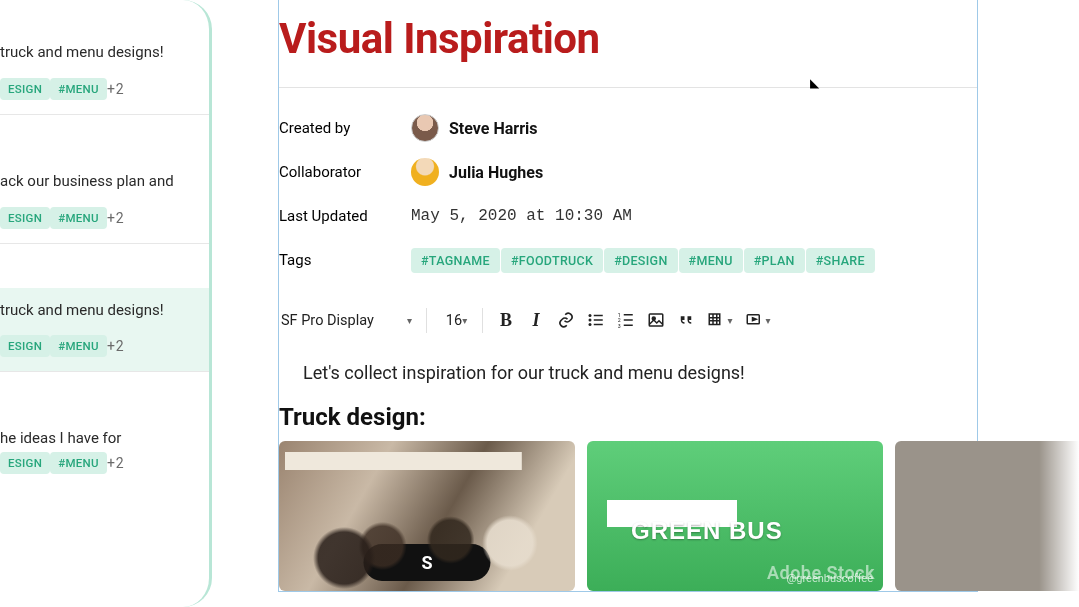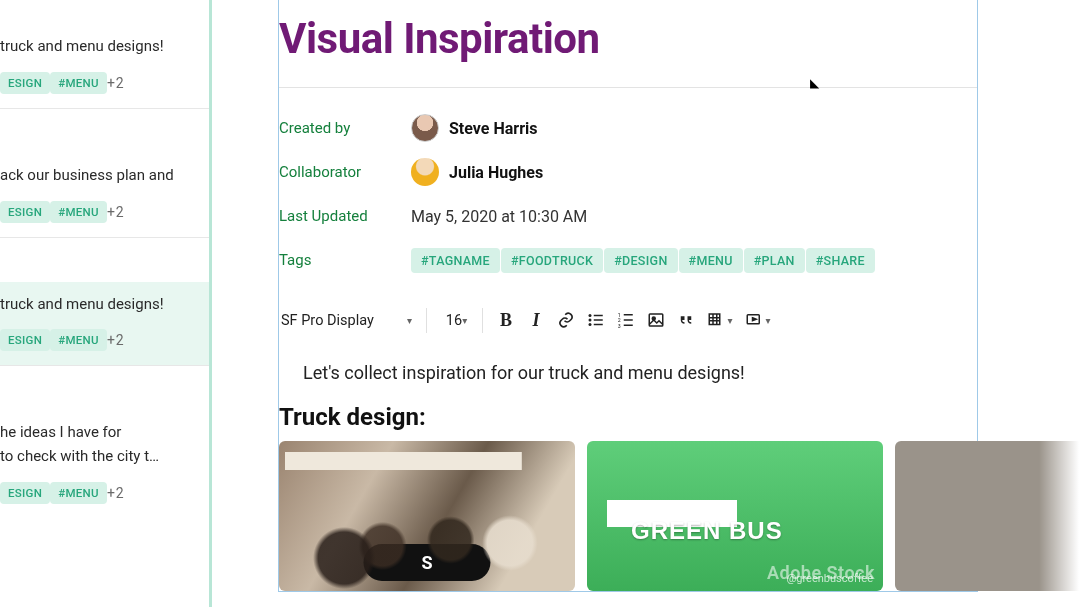--- a/index.html
+++ b/index.html
@@ -15,22 +15,23 @@
     display: flex;
     width: 1079px;
     height: 607px;
   }
   
   .sidebar {
     width: 212px;
     flex: 0 0 212px;
     border-right: 3px solid #b8e6d6;
     background: #fff;
-    padding-top: 24px;
+    padding-top: 30px;
     overflow: hidden;
+    border-radius: 29px;
   }
   .card {
     padding: 12px 10px 14px 0;
     border-bottom: 1px solid #e7e7e7;
   }
   .card.selected {
     background: #e8f7f1;
   }
   .card-text {
     color: #2a2a2a;
@@ -72,48 +73,48 @@
   .doc {
     border: 1px solid #9fc9e8;
     border-top: none;
     width: 700px;
     padding: 0;
   }
   .doc-title {
     font-size: 42px;
     font-weight: 700;
     letter-spacing: -0.5px;
-    color: #701a75;
+    color: #b91c1c;
     padding: 14px 0 24px 0;
   }
   .hr { border: none; border-top: 1px solid #e3e3e3; margin: 0; }
   .meta {
     padding: 18px 0 10px 0;
   }
   .meta-row {
     display: flex;
     align-items: center;
     min-height: 44px;
   }
   .meta-label {
     width: 132px;
-    color: #15803d;
+    color: #000000;
     font-size: 15px;
   }
   .avatar {
     width: 28px;
     height: 28px;
     border-radius: 50%;
     margin-right: 10px;
     flex-shrink: 0;
   }
   .avatar.steve { background: radial-gradient(circle at 50% 30%, #e9c8b2 36%, #7a5a4a 38%); border:1px solid #ccc; }
   .avatar.julia { background: radial-gradient(circle at 50% 30%, #f3d9b8 35%, #f0b020 40%); }
   .meta-val { font-size: 16px; font-weight: 700; color: #111; }
-  .meta-val.plain { font-weight: 400; color: #333; }
+  .meta-val.plain { font-weight: 400; color: #333; font-family: Liberation Mono, monospace; }
   .meta-row .tag { font-size: 12.5px; padding: 5px 10px; }
   .meta-tags { display:flex; gap:1px; flex-wrap:wrap; padding: 6px 0; }
 
   
   .toolbar {
     display: flex;
     align-items: center;
     padding: 14px 0 8px 0;
     gap: 0;
   }
@@ -248,21 +249,20 @@
         <span class="tag">ESIGN</span>
         <span class="tag">#MENU</span>
         <span class="overflow-count">+2</span>
       </div>
     </div>
 
     <div style="height:44px"></div>
 
     <div class="card" style="border-bottom:none">
       <div class="card-text" style="margin-bottom:2px">he ideas I have for</div>
-      <div class="card-text">to check with the city t…</div>
       <div class="tags-row">
         <span class="tag">ESIGN</span>
         <span class="tag">#MENU</span>
         <span class="overflow-count">+2</span>
       </div>
     </div>
 
   </aside>
 
   <main class="main">

